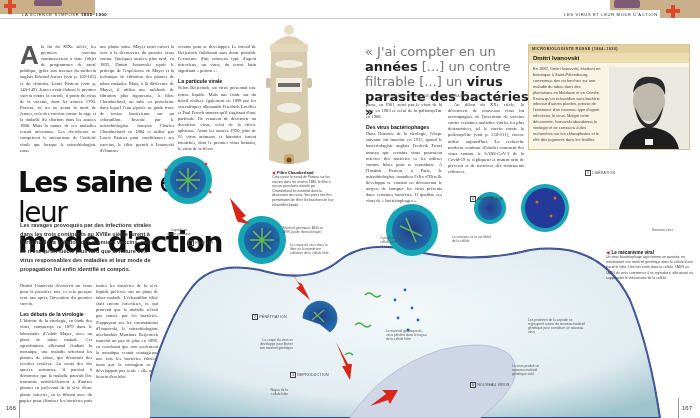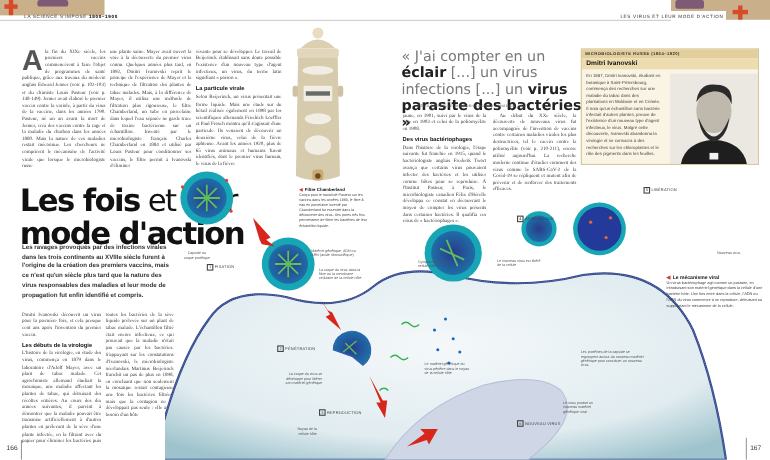--- a/index.html
+++ b/index.html
@@ -63,21 +63,21 @@
 <div class="abs col" style="left:100px;top:44px;width:74px;height:108px;overflow:hidden">
   <span>une plante saine. Mayer avait ouvert la voie à la découverte du premier virus connu. Quelques années plus tard, en 1892, Dmitri Ivanovski reprit le principe de l'expérience de Mayer et la technique de filtration des plantes de tabac malades. Mais, à la différence de Mayer, il utilisa une méthode de filtration plus rigoureuse, le filtre Chamberland, un tube en porcelaine dans lequel l'eau séparée ne garde trace de toxine bactérienne sur un échantillon. Inventé par le microbiologiste français Charles Chamberland en 1884 et utilisé par Louis Pasteur pour conditionner ses vaccins, le filtre permit à Ivanovski d'éliminer</span>
 </div>
 <div class="abs col" style="left:178px;top:44px;width:78px;height:112px;overflow:hidden">
   <p>vivante pour se développer. Le travail de Beijerinck établissait sans doute possible l'existence d'un nouveau type d'agent infectieux, un virus, du terme latin signifiant « poison ».</p>
   <div class="sub">La particule virale</div>
   <p>Selon Beijerinck, un virus présentait une forme liquide. Mais une étude sur du bétail réalisée également en 1898 par les scientifiques allemands Friedrich Loeffler et Paul Frosch montra qu'il s'agissait d'une particule. Ils venaient de découvrir un deuxième virus, celui de la fièvre aphteuse. Avant les années 1920, plus de 65 virus animaux et humains furent identifiés, dont le premier virus humain, le virus de la fièvre</p>
 </div>
 
 <div class="abs title" style="left:18px;top:168px;font-size:28px;line-height:30px;width:220px">
-  <span>Les fois</span><span class="light"> et leur</span><br>
+  <span>Les saine</span><span class="light"> et leur</span><br>
   <span>mode d'action</span>
 </div>
 
 <div class="abs intro" style="left:20px;top:221px;width:135px">Les ravages provoqués par des infections virales dans les trois continents au XVIIIe siècle furent à l'origine de la création des premiers vaccins, mais ce n'est qu'un siècle plus tard que la nature des virus responsables des maladies et leur mode de propagation fut enfin identifié et compris.</div>
 
 <div class="abs col" style="left:20px;top:283px;width:72px;height:120px;overflow:hidden">
   <p>Dmitri Ivanovski découvrit un virus pour la première fois, et cela presque cent ans après l'invention du premier vaccin.</p>
   <div class="sub">Les débuts de la virologie</div>
   <p>L'histoire de la virologie, en étude des virus, commença en 1879 dans le laboratoire d'Adolf Mayer, avec un plant de tabac malade. Cet agrochimiste allemand étudiait la mosaïque, une maladie affectant les plantes de tabac, qui détruisait des récoltes entières. Au cours des dix années suivantes, il parvint à démontrer que la maladie pouvait être transmise artificiellement à d'autres plantes en prélevant de la sève d'une plante infectée, en la filtrant avec du papier pour éliminer les bactéries puis en la frottant sur</p>
 </div>
@@ -106,21 +106,21 @@
   </svg>
 </div>
 <div class="abs" style="left:272px;top:170px;width:62px">
   <div class="cap-title" style="font-size:4px">
     <span class="tri">◀</span><span>Filtre Chamberland</span>
   </div>
   <div class="cap" style="font-size:3.3px;line-height:4.6px">Conçu pour le travail de Pasteur sur les vaccins dans les années 1880, le filtre à eau en porcelaine inventé par Chamberland fut essentiel dans la découverte des virus. Ses pores très fins permettaient de filtrer les bactéries de leur échantillon liquide.</div>
 </div>
 
 <div class="abs quote" style="left:365px;top:44px;width:170px">
-  <span>« J'ai compter en un </span><b>éclair</b><span> [...] un virus infections [...] un </span><b>virus parasite des bactéries.</b><b> »</b>
+  <span>« J'ai compter en un </span><b>années</b><span> [...] un contre filtrable [...] un </span><b>virus parasite des bactéries.</b><b> »</b>
 </div>
 <div class="abs quote-src" style="left:380px;top:94px">FÉLIX D'HÉRELLE, MICROBIOLOGISTE CANADIEN, 1917</div>
 
 <div class="abs col" style="left:366px;top:102px;width:76px;height:102px;overflow:hidden">
   <p>jaune, en 1901, suivi par le virus de la rage en 1903 et celui de la poliomyélite en 1908.</p>
   <div class="sub">Des virus bactériophages</div>
   <p>Dans l'histoire de la virologie, l'étape suivante fut franchie en 1915, quand le bactériologiste anglais Frederik Twort avança que certains virus pouvaient infecter des bactéries et les utiliser comme hôtes pour se reproduire. À l'Institut Pasteur, à Paris, le microbiologiste canadien Félix d'Hérelle développa ce constat en découvrant le moyen de compter les virus présents dans certaines bactéries. Il qualifia ces virus de « bactériophages ».</p>
 </div>
 <div class="abs col" style="left:448px;top:102px;width:76px;height:80px;overflow:hidden">
   <p style="text-indent:6px">Au début du XXe siècle, la découverte de nouveaux virus fut accompagnée de l'invention de vaccins contre certaines maladies virales les plus destructrices, tel le vaccin contre la poliomyélite (voir p. 210-211), encore utilisé aujourd'hui. La recherche moderne continue d'étudier comment des virus comme le SARS-CoV-2 de la Covid-19 se répliquent et mutent afin de prévenir et de renforcer des traitements efficaces.</p>

